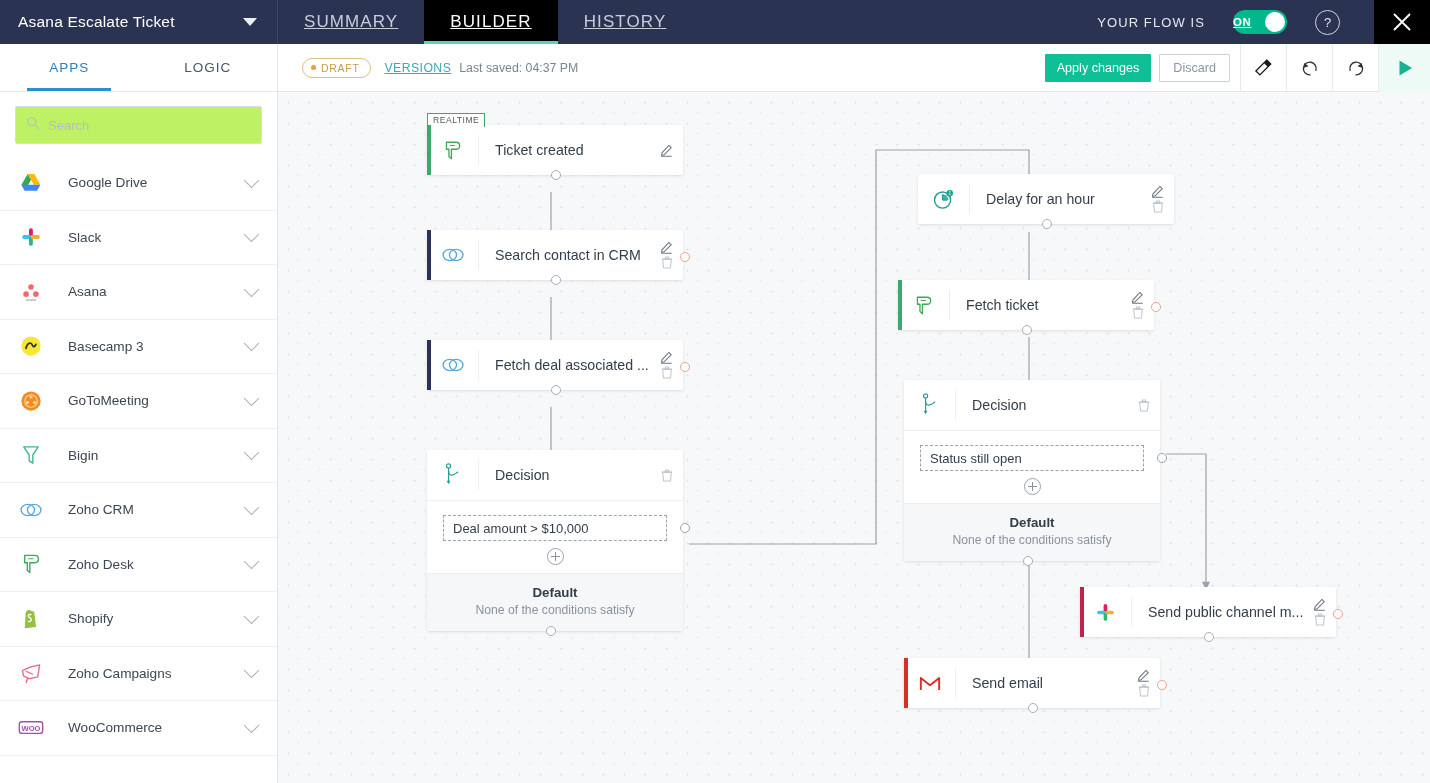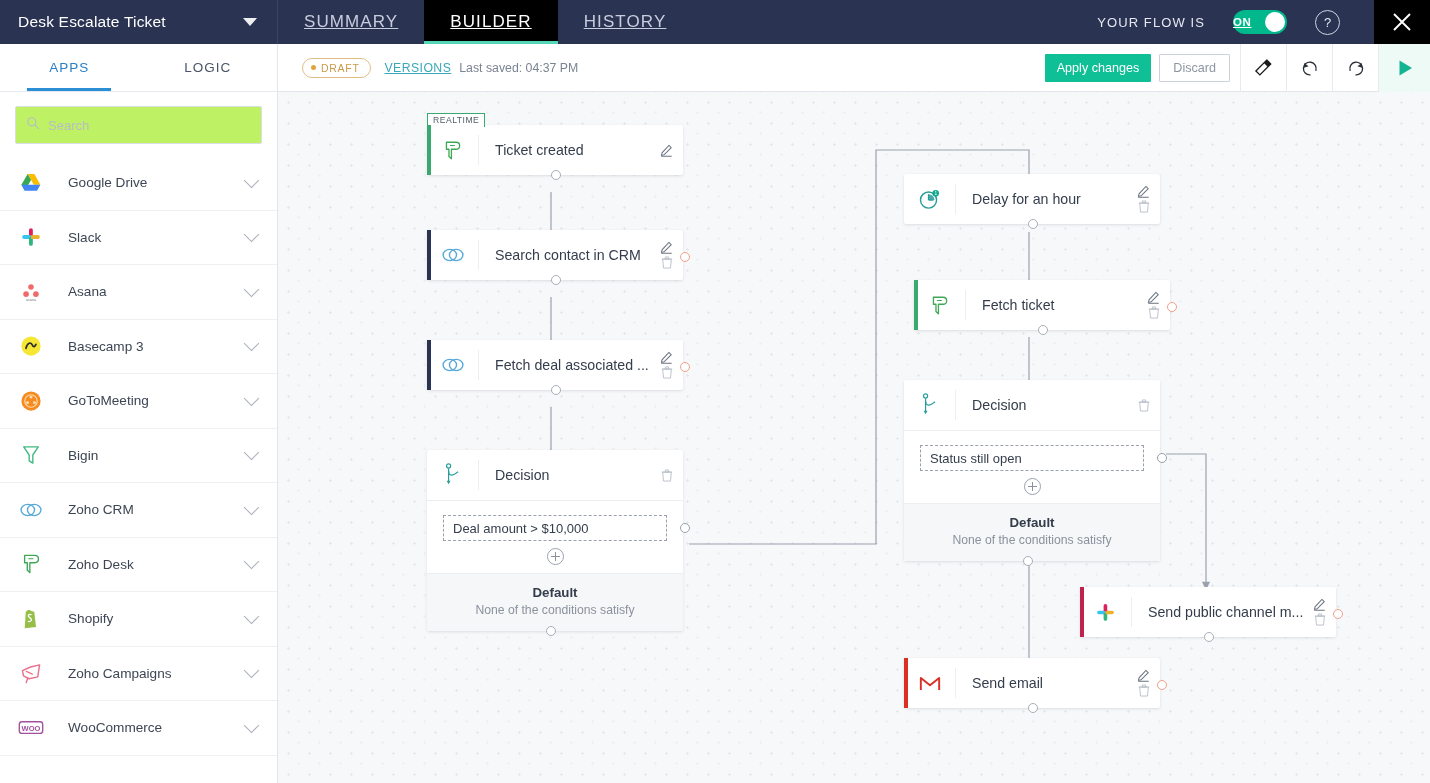--- a/index.html
+++ b/index.html
@@ -197,21 +197,21 @@
   .default-title { font-size: 13.3px; font-weight: bold; color: #343d4c; }
   .default-sub { font-size: 12.2px; color: #8a929e; margin-top: 3px; }
 </style>
 </head>
 <body>
 
 <div id="app">
 
   <div class="topbar">
     <div class="flow-title-wrap">
-      <span class="flow-title">Desk Escalate Ticket</span>
+      <span class="flow-title">Asana Escalate Ticket</span>
       <span class="caret-down"></span>
     </div>
 
     <div class="nav-tabs">
       <div class="nav-tab">
         <span>SUMMARY</span>
       </div>
       <div class="nav-tab active">
         <span>BUILDER</span>
       </div>
@@ -569,21 +569,21 @@
         <div class="plus-btn"></div>
         <span class="port out-side" style="right:-7px; top:22px; border-color:#9aa2ae;"></span>
       </div>
       <div class="default-section">
         <div class="default-title">Default</div>
         <div class="default-sub">None of the conditions satisfy</div>
         <span class="port bottom" style="left:119px; bottom:-5px;"></span>
       </div>
     </div>
 
-    <div class="node" style="left:626px; top:82px; width:256px;">
+    <div class="node" style="left:640px; top:82px; width:256px;">
       <div class="node-row">
         <span class="node-ico">
           <svg width="23" height="23" viewBox="0 0 24 24">
             <circle cx="11" cy="12.6" r="8.4" fill="none" stroke="#2a9d9a" stroke-width="1.5"></circle>
             <path d="M11 12.6 L11 6.4 M11 12.6 L16 12.6" stroke="#2a9d9a" stroke-width="1.4" fill="none"></path>
             <path d="M11 12.6 L11 6.4 A6.2 6.2 0 0 1 17.2 12.6 Z" fill="#2a9d9a" opacity=".85"></path>
             <circle cx="18.5" cy="5.6" r="3.4" fill="#0fa88a"></circle>
             <text x="18.5" y="7.4" font-size="5" fill="#ffffff" text-anchor="middle" font-family="Liberation Sans, sans-serif">1</text>
           </svg>
         </span>
@@ -599,21 +599,21 @@
             <svg width="12" height="13" viewBox="0 0 13 14">
               <path d="M1.8 3.3 L11.2 3.3 L10.3 13 L2.7 13 Z" fill="none" stroke="#b9bfc8" stroke-width="1"></path>
               <path d="M0.8 3.3 L12.2 3.3 M4.8 1 L8.2 1 L8.2 3.3 L4.8 3.3 Z" fill="none" stroke="#b9bfc8" stroke-width="1"></path>
             </svg>
           </span>
         </span>
         <span class="port bottom" style="left:124px; bottom:-5px;"></span>
       </div>
     </div>
 
-    <div class="node" style="left:636px; top:188px; width:256px;">
+    <div class="node" style="left:620px; top:188px; width:256px;">
       <div class="node-row">
         <span class="accent" style="background:#3aa86f;"></span>
         <span class="node-ico">
           <svg width="20" height="21" viewBox="0 0 22 24">
             <path d="M3.5 2.6 L14.5 2.6 C17 2.6 18.6 4.3 18.6 6.6 C18.6 9 17 10.6 14.5 10.6 L9.2 10.6 L9.2 21.4
                      L6.4 18.8 L6.4 10.6 L3.5 10.6 Z" fill="none" stroke="#3fa857" stroke-width="1.5" stroke-linejoin="round"></path>
             <path d="M8 6.3 L12.6 6.3" stroke="#3fa857" stroke-width="1.3" stroke-linecap="round"></path>
           </svg>
         </span>
         <span class="node-title">Fetch ticket</span>

